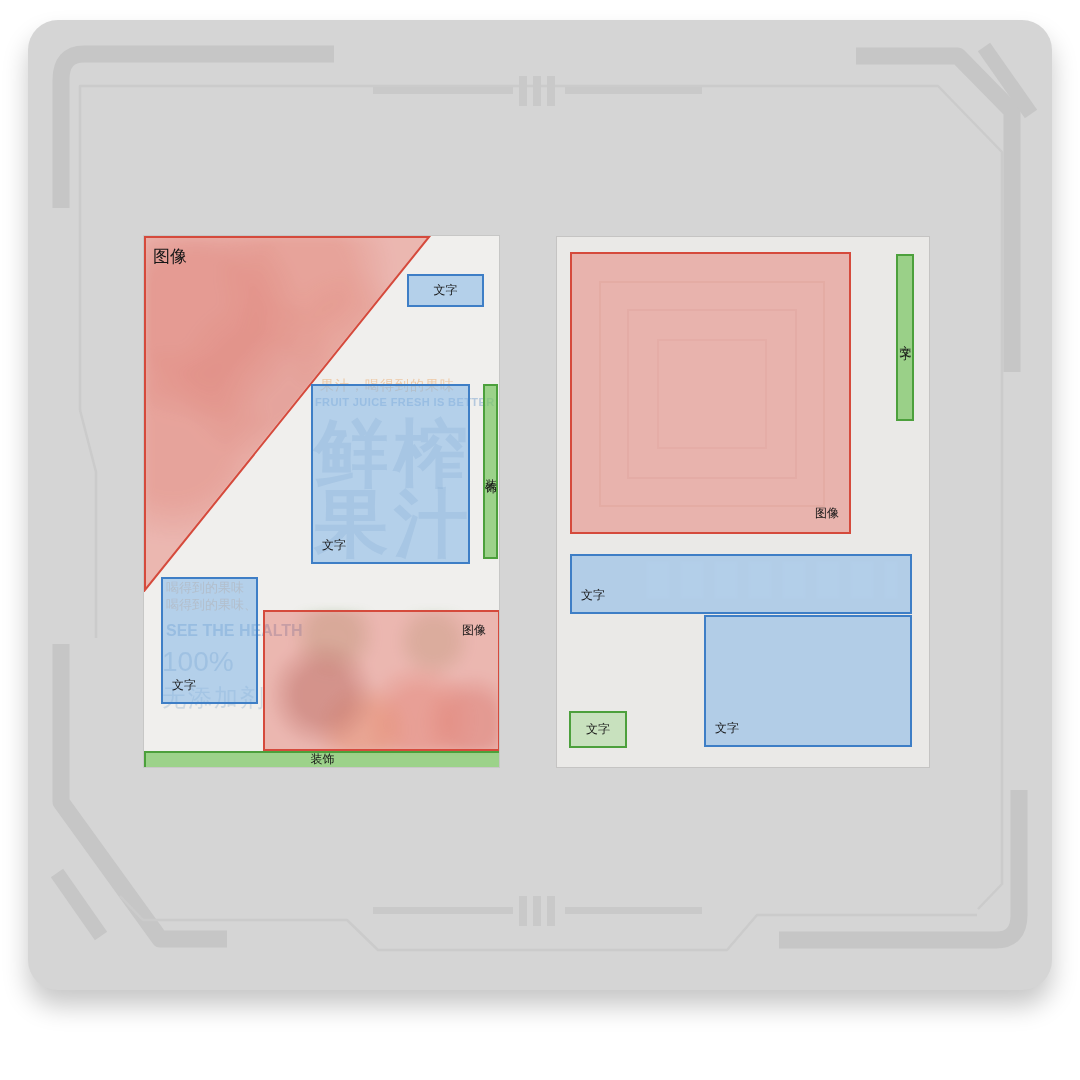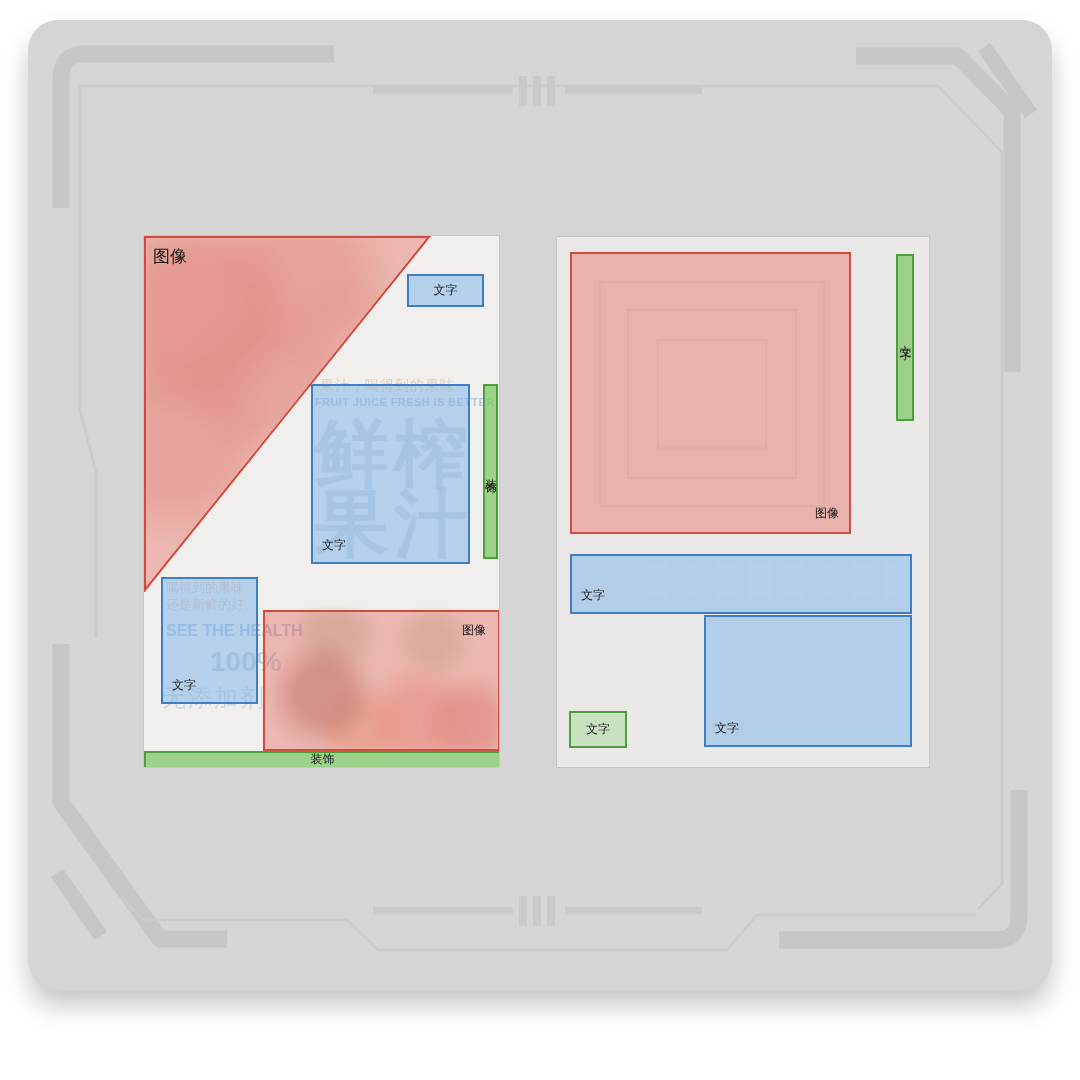--- a/index.html
+++ b/index.html
@@ -28,21 +28,21 @@
 
   
   .aw{position:absolute;pointer-events:none;white-space:nowrap;}
   .aw-slogan-cn{left:176px;top:141px;font-size:14px;color:rgba(235,148,66,0.42);letter-spacing:1px;}
   .aw-slogan-en{left:171px;top:160px;font-size:11px;font-weight:bold;color:rgba(120,162,205,0.50);letter-spacing:0.4px;}
   .aw-big-chars{left:170px;top:183px;width:176px;font-size:74px;line-height:0.95;font-weight:bold;
                 color:rgba(148,170,192,0.32);white-space:normal;letter-spacing:6px;}
   .aw-side-line-1{left:22px;top:343px;font-size:13px;color:rgba(228,140,66,0.38);}
   .aw-side-line-2{left:22px;top:360px;font-size:13px;color:rgba(228,140,66,0.38);}
   .aw-side-line-3{left:22px;top:386px;font-size:16px;font-weight:bold;color:rgba(108,150,196,0.48);}
-  .aw-side-100{left:18px;top:410px;font-size:28px;font-weight:bold;color:rgba(148,175,202,0.50);margin-left:48px;}
+  .aw-side-100{left:18px;top:410px;font-size:28px;font-weight:normal;color:rgba(148,175,202,0.50);}
   .aw-side-add{left:18px;top:446px;font-size:24px;color:rgba(148,175,202,0.38);letter-spacing:2px;}
 
   .aw-shape{position:absolute;pointer-events:none;}
   .art-tri-photo{left:0;top:0;width:290px;height:356px;clip-path:polygon(0 0,98% 0,0 99%);
     background:
       radial-gradient(circle at 18% 22%,rgba(206,96,84,0.60) 0 60px,rgba(206,96,84,0) 110px),
       radial-gradient(circle at 55% 10%,rgba(214,120,100,0.50) 0 45px,rgba(214,120,100,0) 90px),
       radial-gradient(circle at 10% 58%,rgba(208,108,92,0.45) 0 55px,rgba(208,108,92,0) 100px),
       radial-gradient(circle at 40% 40%,rgba(198,98,84,0.40) 0 45px,rgba(198,98,84,0) 85px),
       radial-gradient(circle at 70% 28%,rgba(216,130,110,0.35) 0 35px,rgba(216,130,110,0) 70px);
@@ -102,21 +102,21 @@
     </g>
   </svg>
 
 <div class="poster" style="left: 143px; top: 235px; width: 357px; height: 533px; background: rgb(240, 239, 237);">
       <div class="aw-shape art-tri-photo"></div>
       <div class="aw-shape art-bottom-photo"></div>
       <div class="aw aw-slogan-cn">果汁，喝得到的果味</div>
       <div class="aw aw-slogan-en">FRUIT JUICE FRESH IS BETTER</div>
       <div class="aw aw-big-chars">鲜榨果汁</div>
       <div class="aw aw-side-line-1">喝得到的果味</div>
-      <div class="aw aw-side-line-2">还是新鲜的好、</div>
+      <div class="aw aw-side-line-2">喝得到的果味、</div>
       <div class="aw aw-side-line-3">SEE THE HEALTH</div>
       <div class="aw aw-side-100">100%</div>
       <div class="aw aw-side-add">无添加剂</div>
       <div class="region tri" style="left: 0px; top: 0px; width: 290px; height: 356px;">
         <svg width="290" height="356" viewBox="0 0 290 356">
           <polygon points="1,1 285,1 1,354" fill="rgba(228,106,92,0.42)" stroke="#d54a3c" stroke-width="2"></polygon>
         </svg>
         <span class="rlabel pos-top-left" style="color: rgb(22, 22, 22);">图像</span>
       </div>
       <div class="region rect" style="left: 263px; top: 38px; width: 77px; height: 33px; background-color: rgba(132, 182, 232, 0.55); border-color: rgb(62, 126, 198);">

